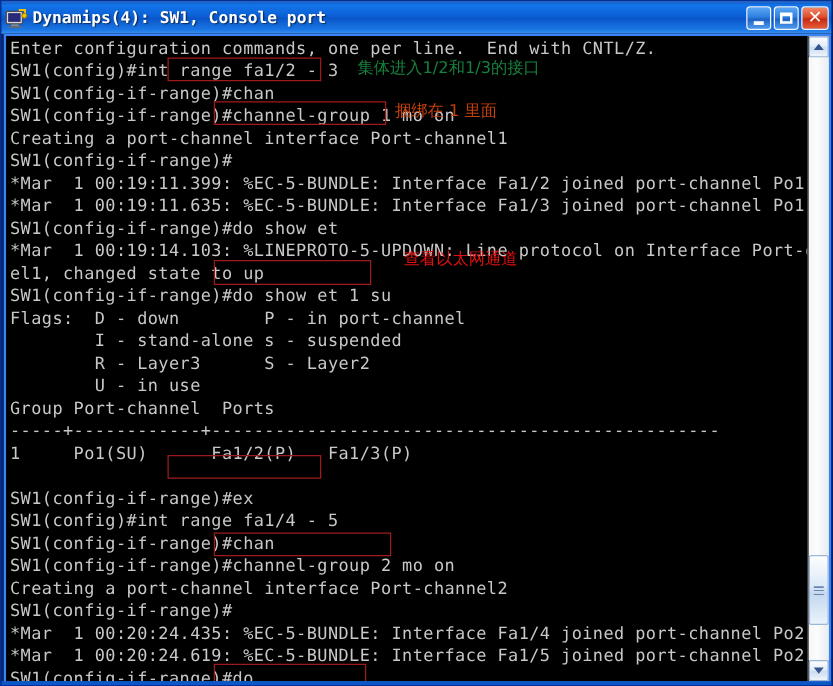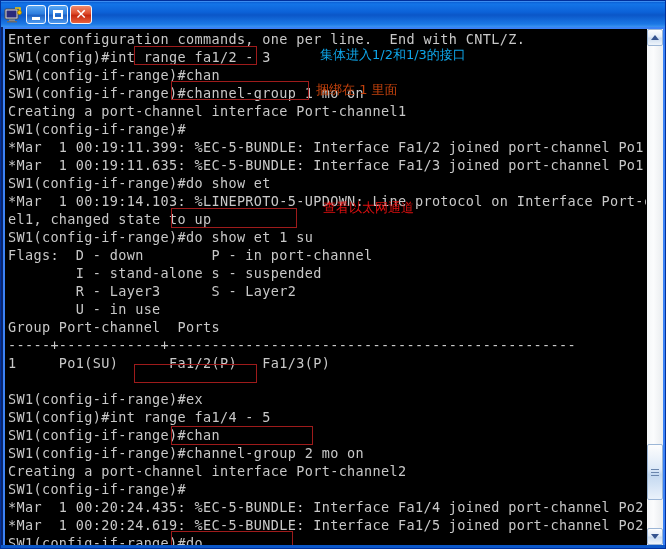--- a/index.html
+++ b/index.html
@@ -235,20 +235,21 @@
     <span class="titlebar-icon">
       <svg width="18" height="18" viewBox="0 0 18 18" aria-hidden="true">
         <rect x="1" y="3" width="13" height="10" rx="1" fill="#d8d8d8" stroke="#4a4a4a" stroke-width="1"></rect>
         <rect x="2.5" y="4.5" width="10" height="7" fill="#2a2a7a"></rect>
         <rect x="5" y="13.5" width="6" height="1.5" fill="#8a8a8a"></rect>
         <rect x="3" y="15" width="10" height="1.5" fill="#6a6a6a"></rect>
         <path d="M11 2 L16 2 L16 7" fill="none" stroke="#f2c200" stroke-width="1.6"></path>
         <circle cx="15.5" cy="6.5" r="2" fill="#f2c200" stroke="#9a7a00" stroke-width="0.8"></circle>
       </svg>
     </span>
+    <span class="title-text">Dynamips(4): SW1, Console port</span>
     <span class="win-buttons">
       <span class="winbtn min">
         <span class="glyph-min"></span>
       </span>
       <span class="winbtn max">
         <span class="glyph-max"></span>
       </span>
       <span class="winbtn close">
         <span class="glyph-close">✕</span>
       </span>
@@ -289,21 +290,21 @@
           <div class="line">*Mar  1 00:20:24.619: %EC-5-BUNDLE: Interface Fa1/5 joined port-channel Po2</div>
           <div class="line">SW1(config-if-range)#do</div>
         </div>
       <div id="overlay-layer">
           <div class="hl" style="left: 129px; top: 17px; width: 123px; height: 19px; border-color: rgb(158, 27, 27);"></div>
           <div class="hl" style="left: 166px; top: 52px; width: 138px; height: 19px; border-color: rgb(158, 27, 27);"></div>
           <div class="hl" style="left: 166px; top: 179px; width: 126px; height: 20px; border-color: rgb(158, 27, 27);"></div>
           <div class="hl" style="left: 129px; top: 335px; width: 123px; height: 19px; border-color: rgb(158, 27, 27);"></div>
           <div class="hl" style="left: 166px; top: 397px; width: 142px; height: 19px; border-color: rgb(158, 27, 27);"></div>
           <div class="hl" style="left: 166px; top: 502px; width: 122px; height: 19px; border-color: rgb(158, 27, 27);"></div>
-          <div class="note" style="left: 281px; top: 18px; color: #0ea5e9; margin-left: 34px;">集体进入1/2和1/3的接口</div>
+          <div class="note" style="left: 281px; top: 18px; color: #15803d;">集体进入1/2和1/3的接口</div>
           <div class="note" style="left: 311px; top: 53px; color: #c2410c;">捆绑在 1 里面</div>
           <div class="note" style="left: 318px; top: 171px; color: rgb(224, 16, 16);">查看以太网通道</div>
         </div>
     </div>
 
     <div class="scrollbar">
       <div class="sb-btn up">
         <span class="sb-arrow up"></span>
       </div>
       <div class="sb-track"></div>

